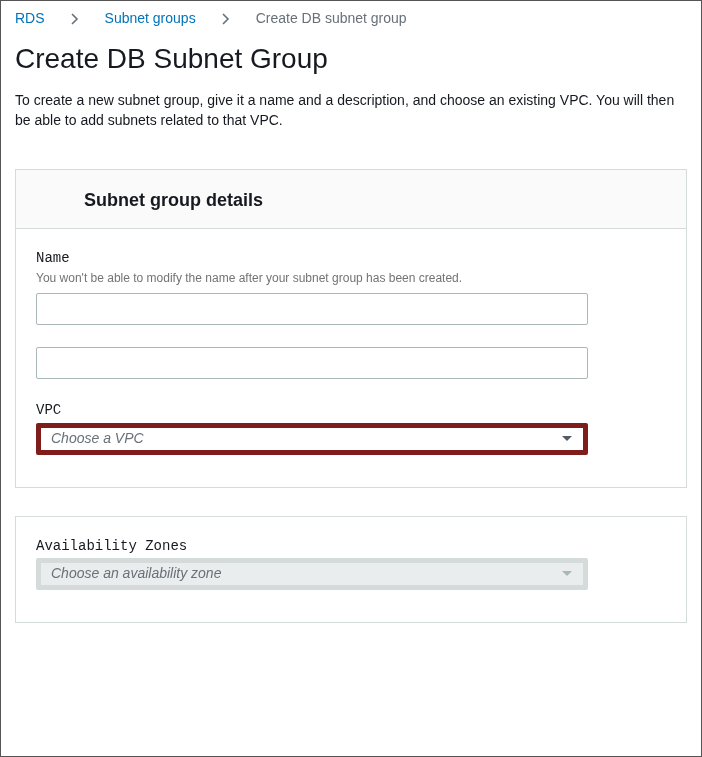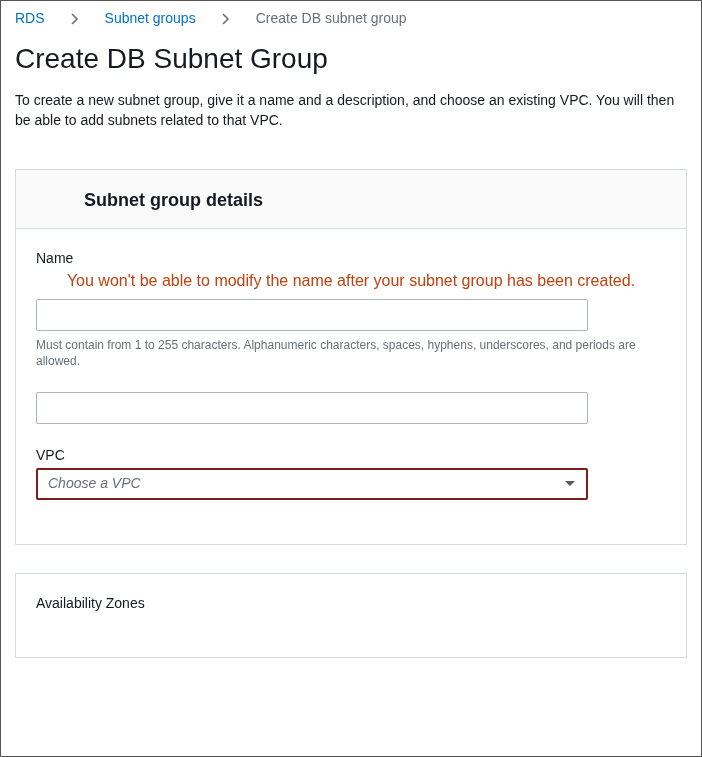--- a/index.html
+++ b/index.html
@@ -52,55 +52,55 @@
   .panel-header h2 {
     font-size: 18px;
     font-weight: 700;
     color: #16191f;
     margin-left: 48px;
   }
   .panel-body {
     padding: 20px 20px 28px 20px;
   }
   .form-group { margin-bottom: 22px; }
-  .form-group:last-child { margin-bottom: 16px; }
+  .form-group:last-child { margin-bottom: 4px; }
   .field-label {
     font-size: 14px;
     font-weight: 400;
     color: #16191f;
     display: block;
     margin-bottom: 2px;
+    font-family: Liberation Mono, monospace;
   }
   .field-hint {
-    font-size: 16px;
-    color: #c2410c;
+    font-size: 12px;
+    color: #737373;
     margin-bottom: 6px;
     line-height: 1.4;
-    text-align: center;
   }
   .field-help {
     font-size: 12px;
     color: #687078;
     margin-top: 6px;
   }
   input.text-input {
     width: 552px;
     max-width: 100%;
     height: 32px;
     border: 1px solid #aab7b8;
     border-radius: 2px;
     padding: 4px 8px;
     font-size: 14px;
     font-family: inherit;
   }
   .select-wrap {
     width: 552px;
     max-width: 100%;
     height: 32px;
-    border: 2px solid #7f1d1d;
+    border: 5px solid #7f1d1d;
     border-radius: 2px;
     padding: 0 10px;
     display: flex;
     align-items: center;
     justify-content: space-between;
     background: #ffffff;
     cursor: pointer;
   }
   .select-wrap.disabled {
     background: #eaeded;
@@ -144,21 +144,20 @@
 <section class="panel">
   <div class="panel-header">
     <h2>Subnet group details</h2>
   </div>
   <div class="panel-body">
 
     <div class="form-group">
       <label class="field-label">Name</label>
       <div class="field-hint">You won't be able to modify the name after your subnet group has been created.</div>
       <input type="text" class="text-input" value="" style="">
-      <div class="field-help">Must contain from 1 to 255 characters. Alphanumeric characters, spaces, hyphens, underscores, and periods are allowed.</div>
     </div>
 
     <div class="form-group">
       <input type="text" class="text-input" value="" style="">
     </div>
 
     <div class="form-group">
       <label class="field-label">VPC</label>
       <div class="select-wrap">
         <span class="select-placeholder">Choose a VPC</span>
@@ -171,16 +170,24 @@
     </div>
 
   </div>
 </section>
 
 <section class="panel">
   <div class="panel-body">
 
     <div class="form-group">
       <label class="field-label">Availability Zones</label>
+      <div class="select-wrap disabled">
+        <span class="select-placeholder">Choose an availability zone</span>
+        <span class="caret">
+          <svg width="12" height="8" viewBox="0 0 12 8">
+              <path d="M1 1 L6 6 L11 1" fill="#aab7b8"></path>
+            </svg>
+        </span>
+      </div>
     </div>
 
   </div>
 </section>
 
 </body></html>

